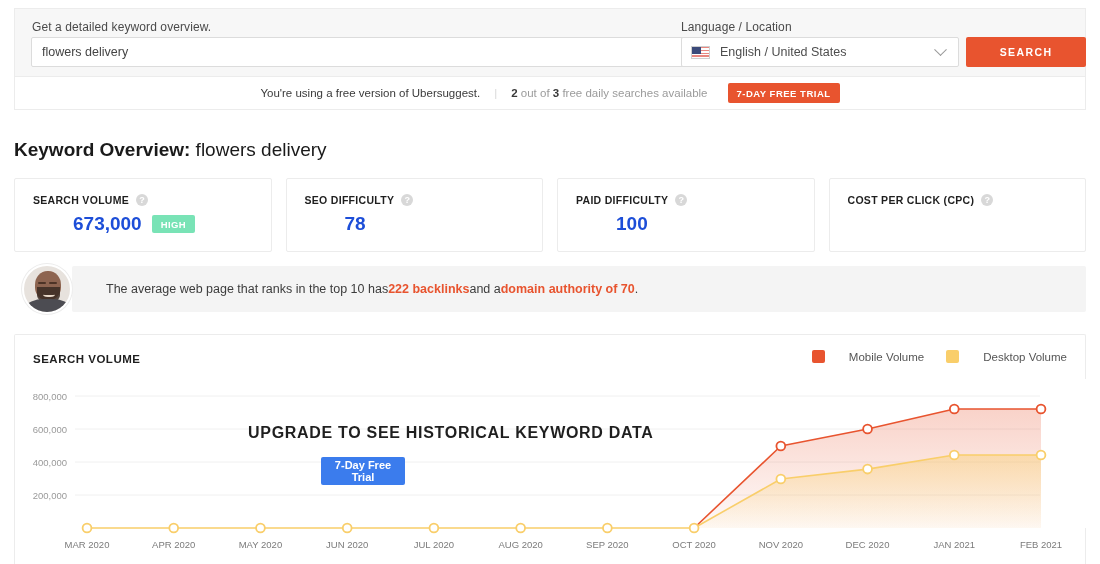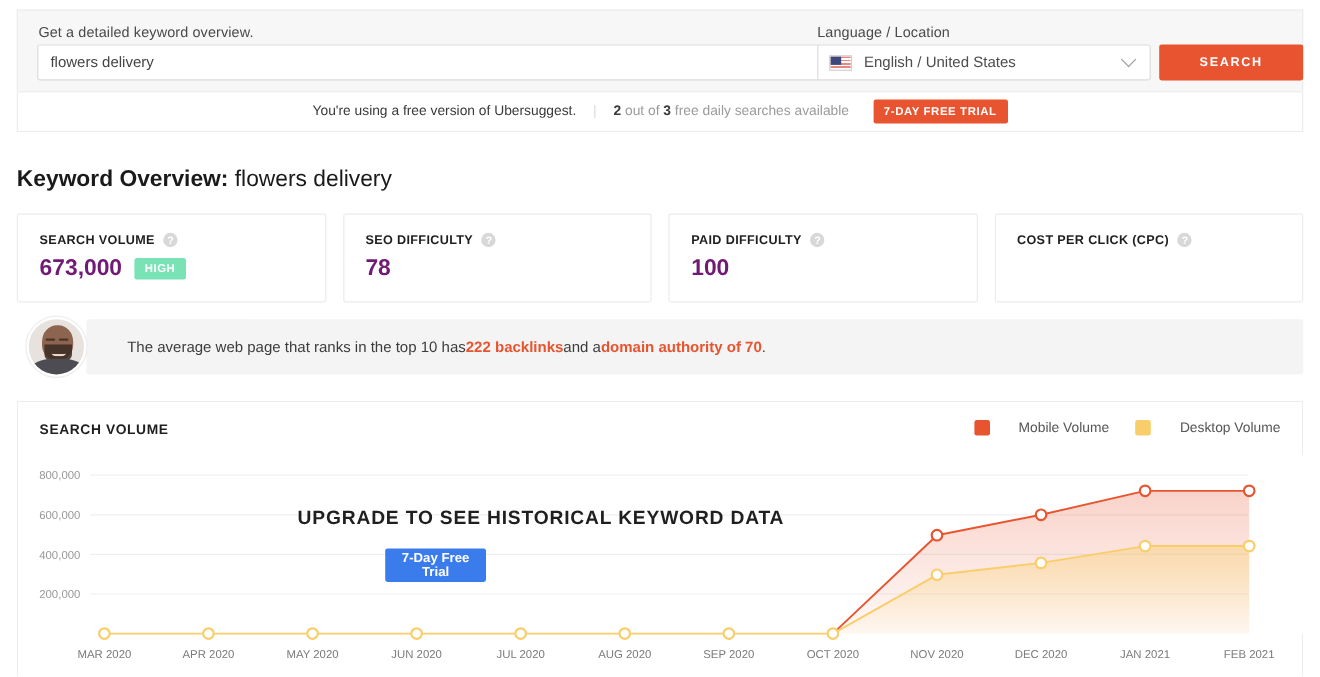--- a/index.html
+++ b/index.html
@@ -104,21 +104,21 @@
   .card-label {
     font-size: 10.5px; font-weight: bold; color: #1f1f1f; letter-spacing: .3px;
   }
   .info-icon {
     width: 12px; height: 12px; border-radius: 50%;
     background: #d8d8d8; color: #fff; font-size: 9px;
     display: flex; align-items: center; justify-content: center;
     font-weight: bold; line-height: 1;
   }
   .card-value-row { display: flex; align-items: center; gap: 10px; margin-top: 7px; }
-  .card-value { font-size: 19px; font-weight: bold; color: #701a75; }
+  .card-value { font-size: 19px; font-weight: bold; color: #1d4ed8; margin-left: 40px; }
   .badge-high {
     background: #79e3b6; color: #fff; font-size: 9.5px; font-weight: bold;
     letter-spacing: .4px; padding: 4px 9px 3px; border-radius: 2px;
   }
 
   
   .tip-row { position: absolute; left: 14px; top: 266px; width: 1072px; height: 46px; }
   .tip-bubble {
     position: absolute; left: 58px; top: 0; right: 0; height: 46px;
     background: #f4f4f4; border-radius: 2px;

